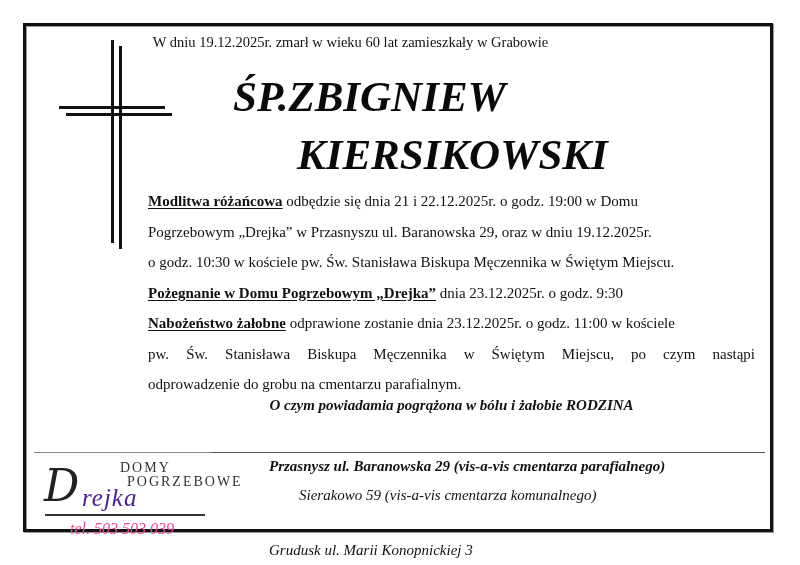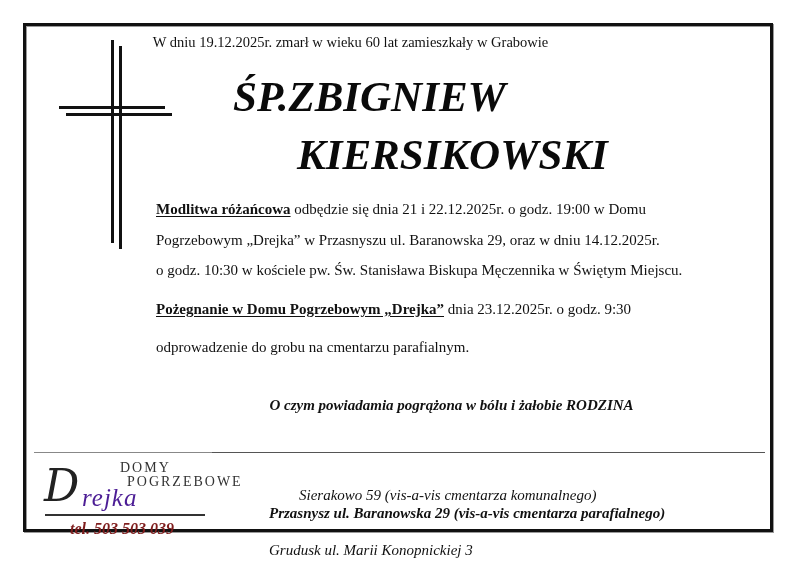--- a/index.html
+++ b/index.html
@@ -3,33 +3,33 @@
   <meta charset="utf-8">
   <style>
     html, body { margin: 0; padding: 0; background: #ffffff; }
     body { width: 800px; height: 565px; position: relative; overflow: hidden; font-family: "Liberation Serif", serif; color: #111; }
     .frame { position: absolute; left: 23px; top: 23px; width: 750px; height: 509px; border: 3px solid #111; box-shadow: 1px 1px 0 #9a9a9a, inset 1px 1px 0 #9a9a9a; box-sizing: border-box; }
     .topline { position: absolute; left: 0; width: 683px; top: 34px; text-align: center; font-size: 14.5px; padding-left: 18px; box-sizing: border-box; }
     .cross-v { position: absolute; background: #111; width: 2.5px; }
     .cross-h { position: absolute; background: #111; height: 2.5px; }
     .name { position: absolute; font-family: "Liberation Serif", serif; font-weight: bold; font-style: italic; font-size: 43px; line-height: 1; color: #0a0a0a; }
     .body { position: absolute; left: 148px; top: 186px; width: 607px; font-size: 15px; line-height: 30.5px; }
-    .body p { margin: 8px; }
+    .body p { margin: 0; }
     .u { font-weight: bold; text-decoration: underline; text-underline-offset: 2px; }
     .j { text-align: justify; text-align-last: justify; }
     .closing { position: absolute; left: 148px; top: 397px; width: 607px; text-align: center; font-size: 15px; font-weight: bold; font-style: italic; }
     .sep-left { position: absolute; left: 34px; top: 452px; width: 178px; height: 1px; background: #888; }
     .sep-right { position: absolute; left: 212px; top: 452px; width: 553px; height: 1px; background: #555; }
     .logo { position: absolute; left: 40px; top: 460px; width: 175px; height: 78px; }
     .logo .domy { position: absolute; left: 80px; top: 0; font-size: 14px; letter-spacing: 2px; color: #333; }
     .logo .pogrz { position: absolute; left: 87px; top: 14px; font-size: 14px; letter-spacing: 2px; color: #333; }
     .logo .bigd { position: absolute; left: 4px; top: 4px; font-size: 44px; font-style: italic; font-family: "DejaVu Serif", serif; color: #222; line-height: 1; }
     .logo .rejka { position: absolute; left: 42px; top: 24px; font-size: 25px; letter-spacing: 1px; color: #4c1d95; font-style: italic; }
     .logo .uline { position: absolute; left: 5px; top: 54px; width: 160px; height: 1.5px; background: #333; }
-    .logo .tel { position: absolute; left: 30px; top: 60px; font-size: 16px; font-weight: bold; font-style: italic; color: #7f1d1d; }
+    .logo .tel { position: absolute; left: 30px; top: 60px; font-size: 16px; font-weight: normal; font-style: italic; color: #ec4899; }
     .addr { position: absolute; left: 269px; font-size: 15px; font-style: italic; color: #111; }
     .addr.b { font-weight: bold; }
   </style>
 </head>
 <body>
 
 <div class="frame"></div>
 
 <div class="topline">W dniu 19.12.2025r. zmarł w wieku 60 lat zamieszkały w Grabowie</div>
 
@@ -39,38 +39,42 @@
   <div class="cross-h" style="left:59px; top:106px; width:106px;"></div>
   <div class="cross-h" style="left:66px; top:113px; width:106px;"></div>
 </div>
 
 <div class="name" style="left:233px; top:75px;">ŚP.ZBIGNIEW</div>
 <div class="name" style="left:253px; top:133px;margin-left:44px;">KIERSIKOWSKI</div>
 
 <div class="body">
   <p>
     <span class="u">Modlitwa różańcowa</span><span> odbędzie się dnia 21 i 22.12.2025r. o godz. 19:00 w Domu</span><br>
-    <span>Pogrzebowym „Drejka” w Przasnyszu ul. Baranowska 29, oraz w dniu 14.12.2025r.</span><br>
+    <span>Pogrzebowym „Drejka” w Przasnyszu ul. Baranowska 29, oraz w dniu 19.12.2025r.</span><br>
     <span>o godz. 10:30 w kościele pw. Św. Stanisława Biskupa Męczennika w Świętym Miejscu.</span>
   </p>
   <p>
     <span class="u">Pożegnanie w Domu Pogrzebowym „Drejka”</span><span> dnia 23.12.2025r. o godz. 9:30</span>
   </p>
+  <p>
+    <span class="u">Nabożeństwo żałobne</span><span> odprawione zostanie dnia 23.12.2025r. o godz. 11:00 w kościele</span>
+  </p>
+  <p class="j">pw. Św. Stanisława Biskupa Męczennika w Świętym Miejscu, po czym nastąpi</p>
   <p>odprowadzenie do grobu na cmentarzu parafialnym.</p>
 </div>
 
 <div class="closing">O czym powiadamia pogrążona w bólu i żałobie RODZINA</div>
 
 <div class="sep-left"></div>
 <div class="sep-right"></div>
 
 <div class="logo">
   <span class="domy">DOMY</span>
   <span class="pogrz">POGRZEBOWE</span>
   <span class="bigd">D</span>
   <span class="rejka">rejka</span>
   <div class="uline"></div>
   <span class="tel">tel. 503 503 039</span>
 </div>
 
-<div class="addr b" style="top:458px;margin-top:47px;">Przasnysz ul. Baranowska 29 (vis-a-vis cmentarza parafialnego)</div>
+<div class="addr b" style="top:458px;">Przasnysz ul. Baranowska 29 (vis-a-vis cmentarza parafialnego)</div>
 <div class="addr" style="top:487px;margin-left:30px;">Sierakowo 59 (vis-a-vis cmentarza komunalnego)</div>
 <div class="addr" style="top:542px;">Grudusk ul. Marii Konopnickiej 3</div>
 
 </body></html>

